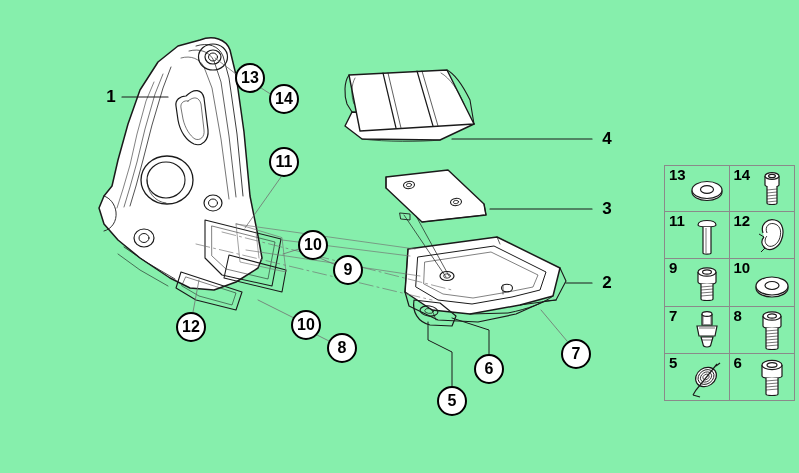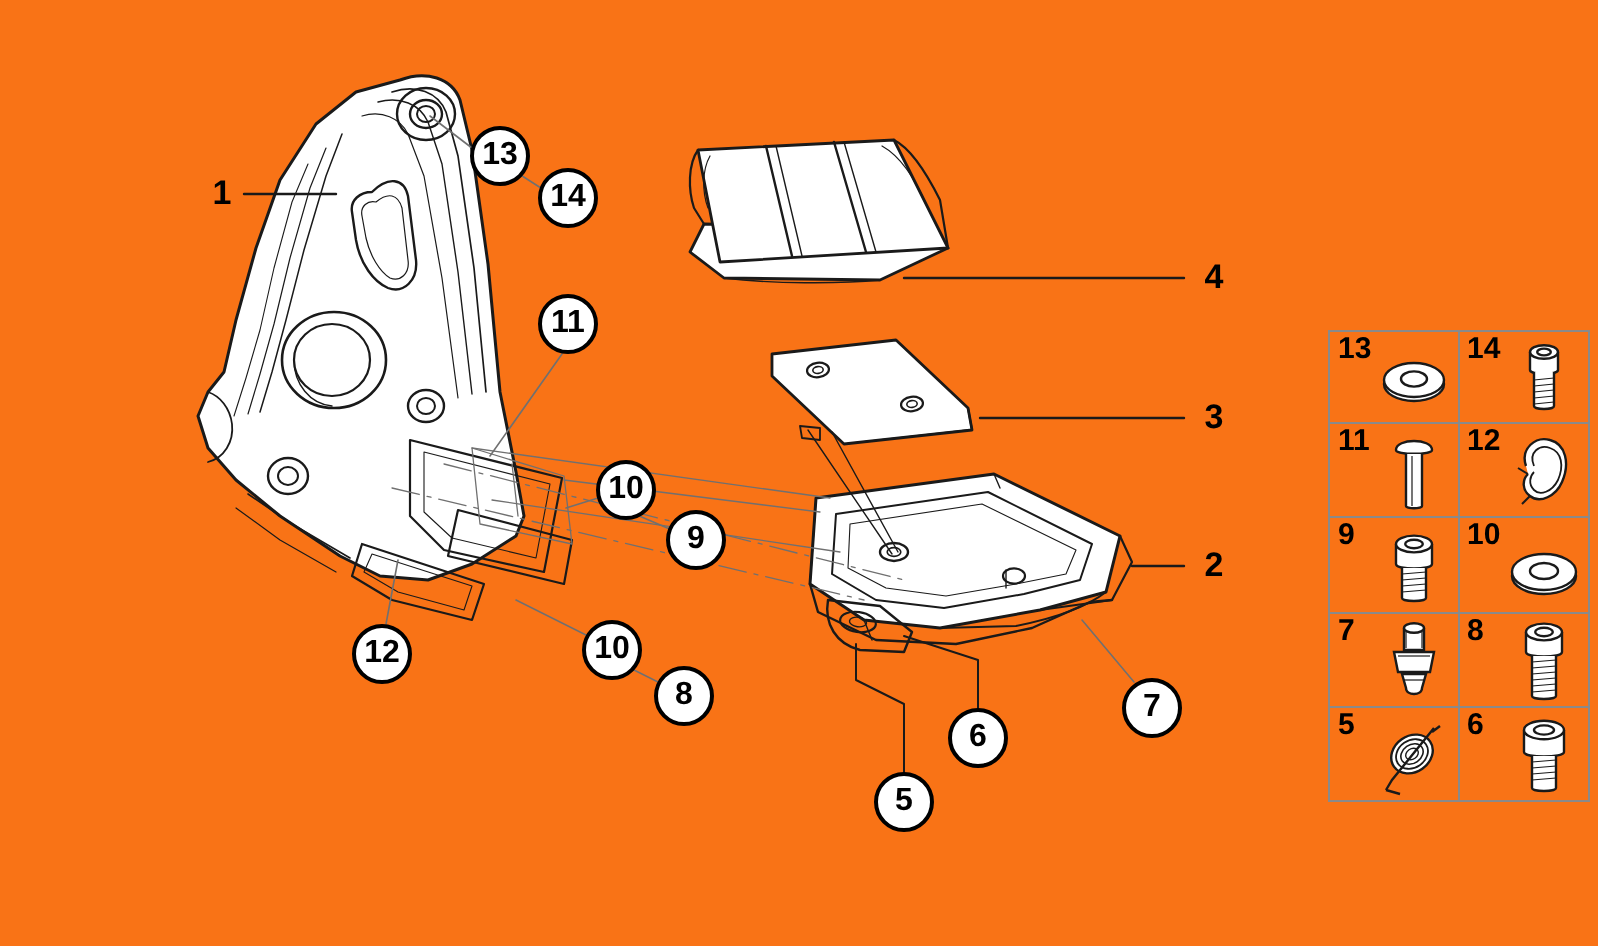--- a/index.html
+++ b/index.html
@@ -4,21 +4,21 @@
 <style>
   html, body {
     margin: 0;
     padding: 0;
     background: #ffffff;
   }
   #page {
     position: relative;
     width: 799px;
     height: 473px;
-    background: #f97316;
+    background: #86efac;
     overflow: hidden;
     font-family: "Liberation Sans", sans-serif;
   }
   .svg-layer {
     position: absolute;
     left: 0; top: 0;
     width: 799px;
     height: 473px;
   }
   

